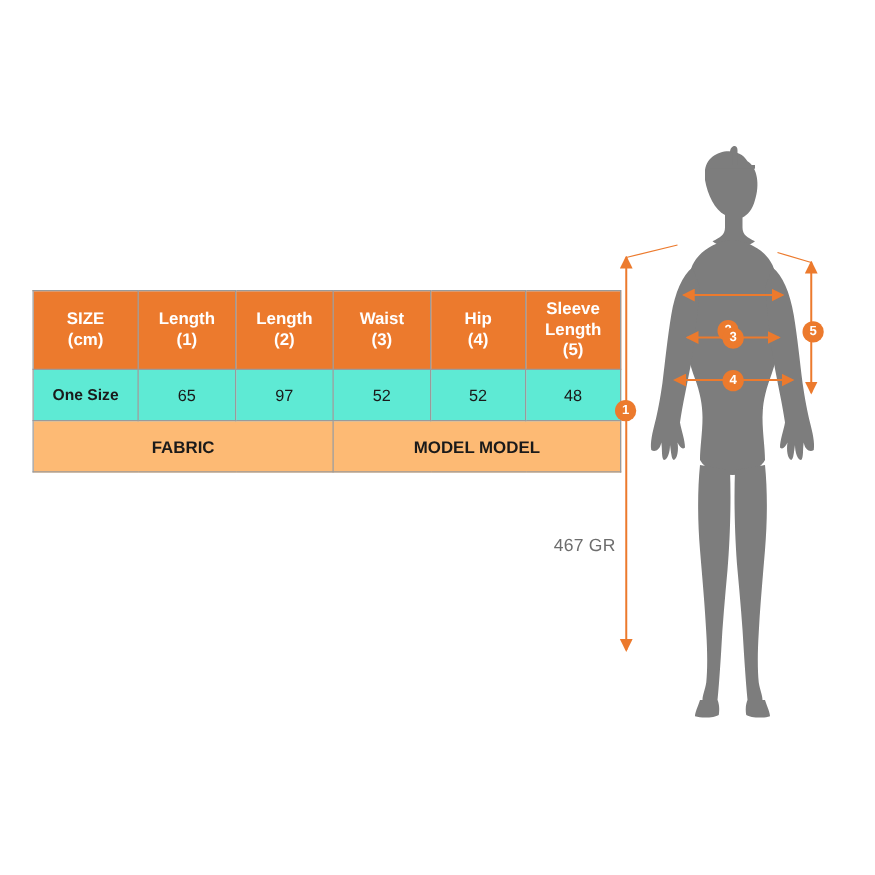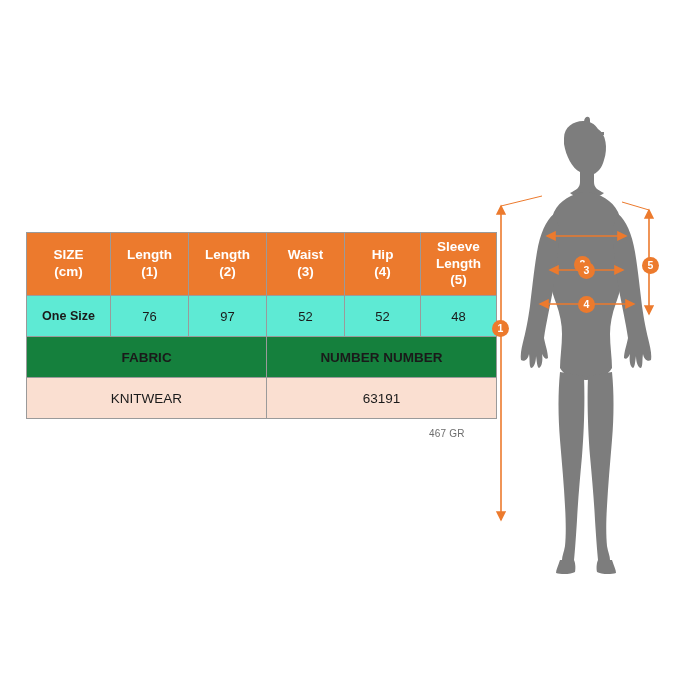--- a/index.html
+++ b/index.html
@@ -43,39 +43,39 @@
   }
   #size-table tr.value-row td {
     background: #5eead4;
     height: 40px;
   }
   #size-table tr.value-row td.first-col {
     font-weight: bold;
     font-size: 12.5px;
   }
   #size-table tr.label-row td {
-    background: #15803d;
+    background: #fdba74;
     font-weight: bold;
     font-size: 13.5px;
     height: 40px;
   }
   #size-table tr.data-row td {
     background: #fadfd1;
     font-size: 13.5px;
     height: 40px;
   }
   .cell-line {
     display: block;
   }
 
   #weight-note {
     position: absolute;
-    left: 429px;
+    left: 443px;
     top: 428px;
-    font-size: 10px;
+    font-size: 14px;
     color: #6d6d6d;
     letter-spacing: .2px;
   }
 
   
   #figure-area {
     position: absolute;
     left: 490px;
     top: 110px;
     width: 200px;
@@ -141,33 +141,29 @@
         <span class="cell-line">(4)</span>
       </td>
       <td>
         <span class="cell-line">Sleeve</span>
         <span class="cell-line">Length</span>
         <span class="cell-line">(5)</span>
       </td>
     </tr>
     <tr class="value-row">
       <td class="first-col">One Size</td>
-      <td>76</td>
+      <td>65</td>
       <td>97</td>
       <td>52</td>
       <td>52</td>
       <td>48</td>
     </tr>
     <tr class="label-row">
       <td colspan="3">FABRIC</td>
-      <td colspan="3">NUMBER NUMBER</td>
-    </tr>
-    <tr class="data-row">
-      <td colspan="3">KNITWEAR</td>
-      <td colspan="3">63191</td>
+      <td colspan="3">MODEL MODEL</td>
     </tr>
   </tbody>
 </table>
 
 <div id="weight-note">467 GR</div>
 
 <div id="figure-area">
   <svg id="figure-svg" width="200" height="470" viewBox="0 0 200 470">
     <defs>
       <marker id="arrHead" markerWidth="7" markerHeight="7" refX="5.5" refY="3.2" orient="auto">

